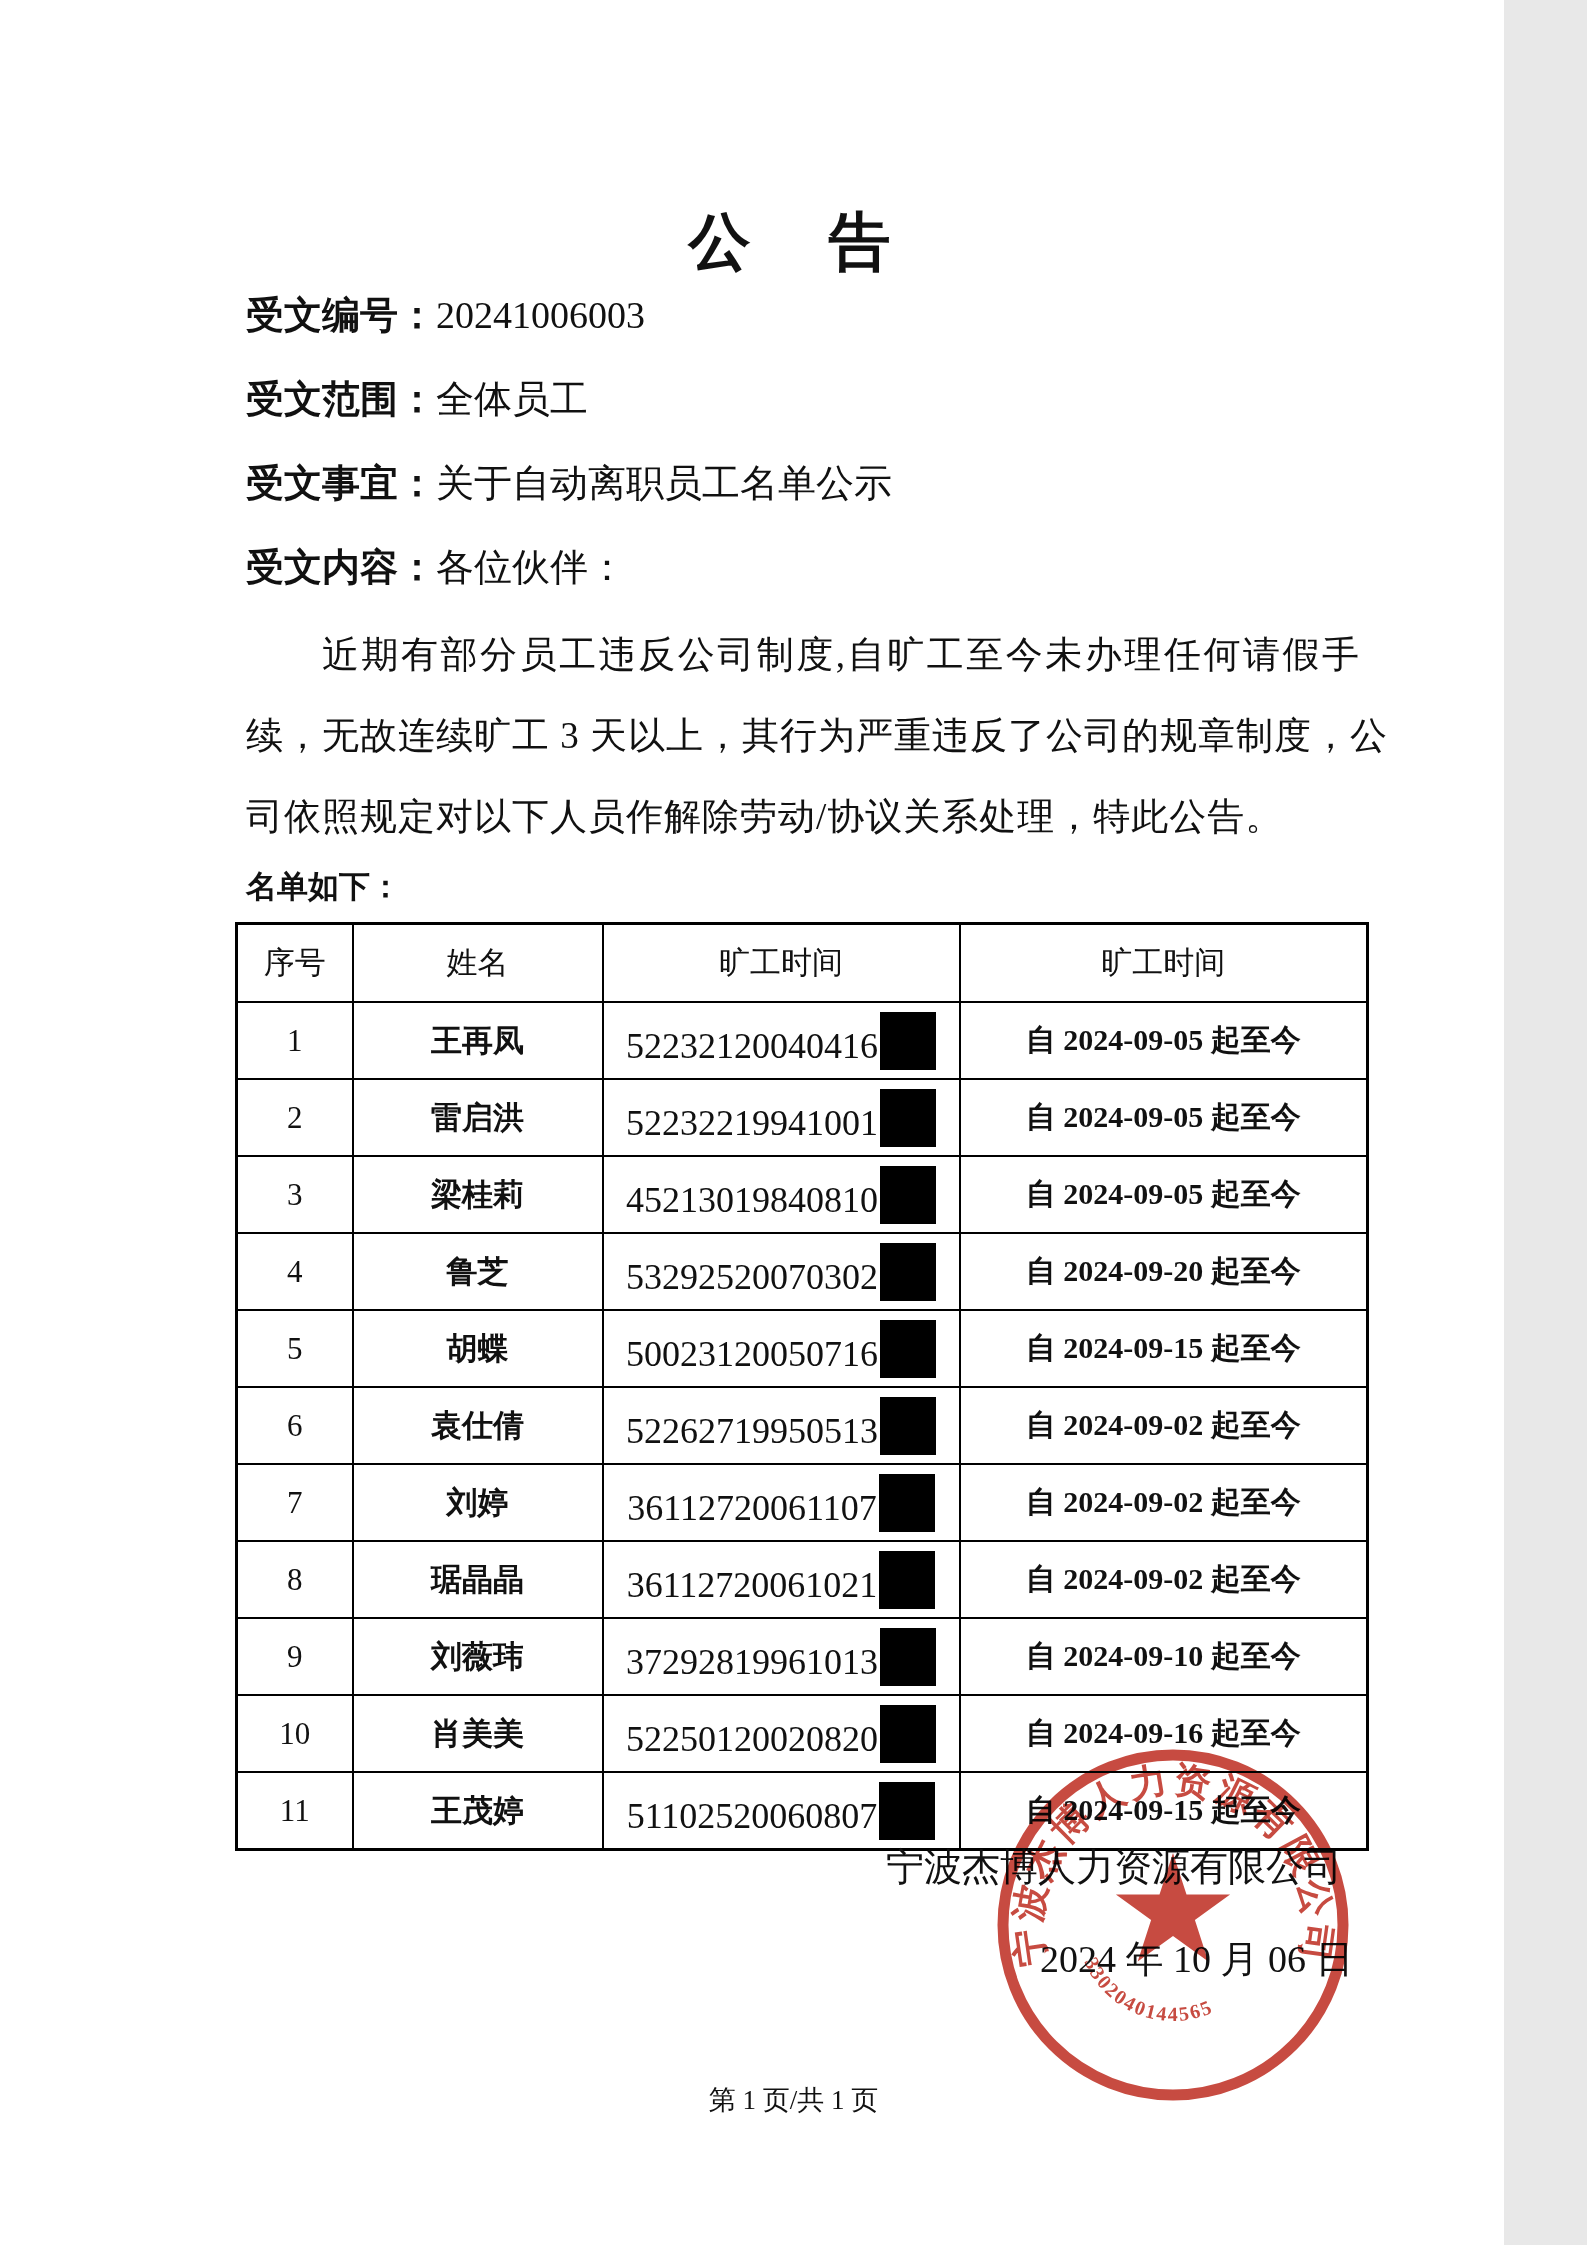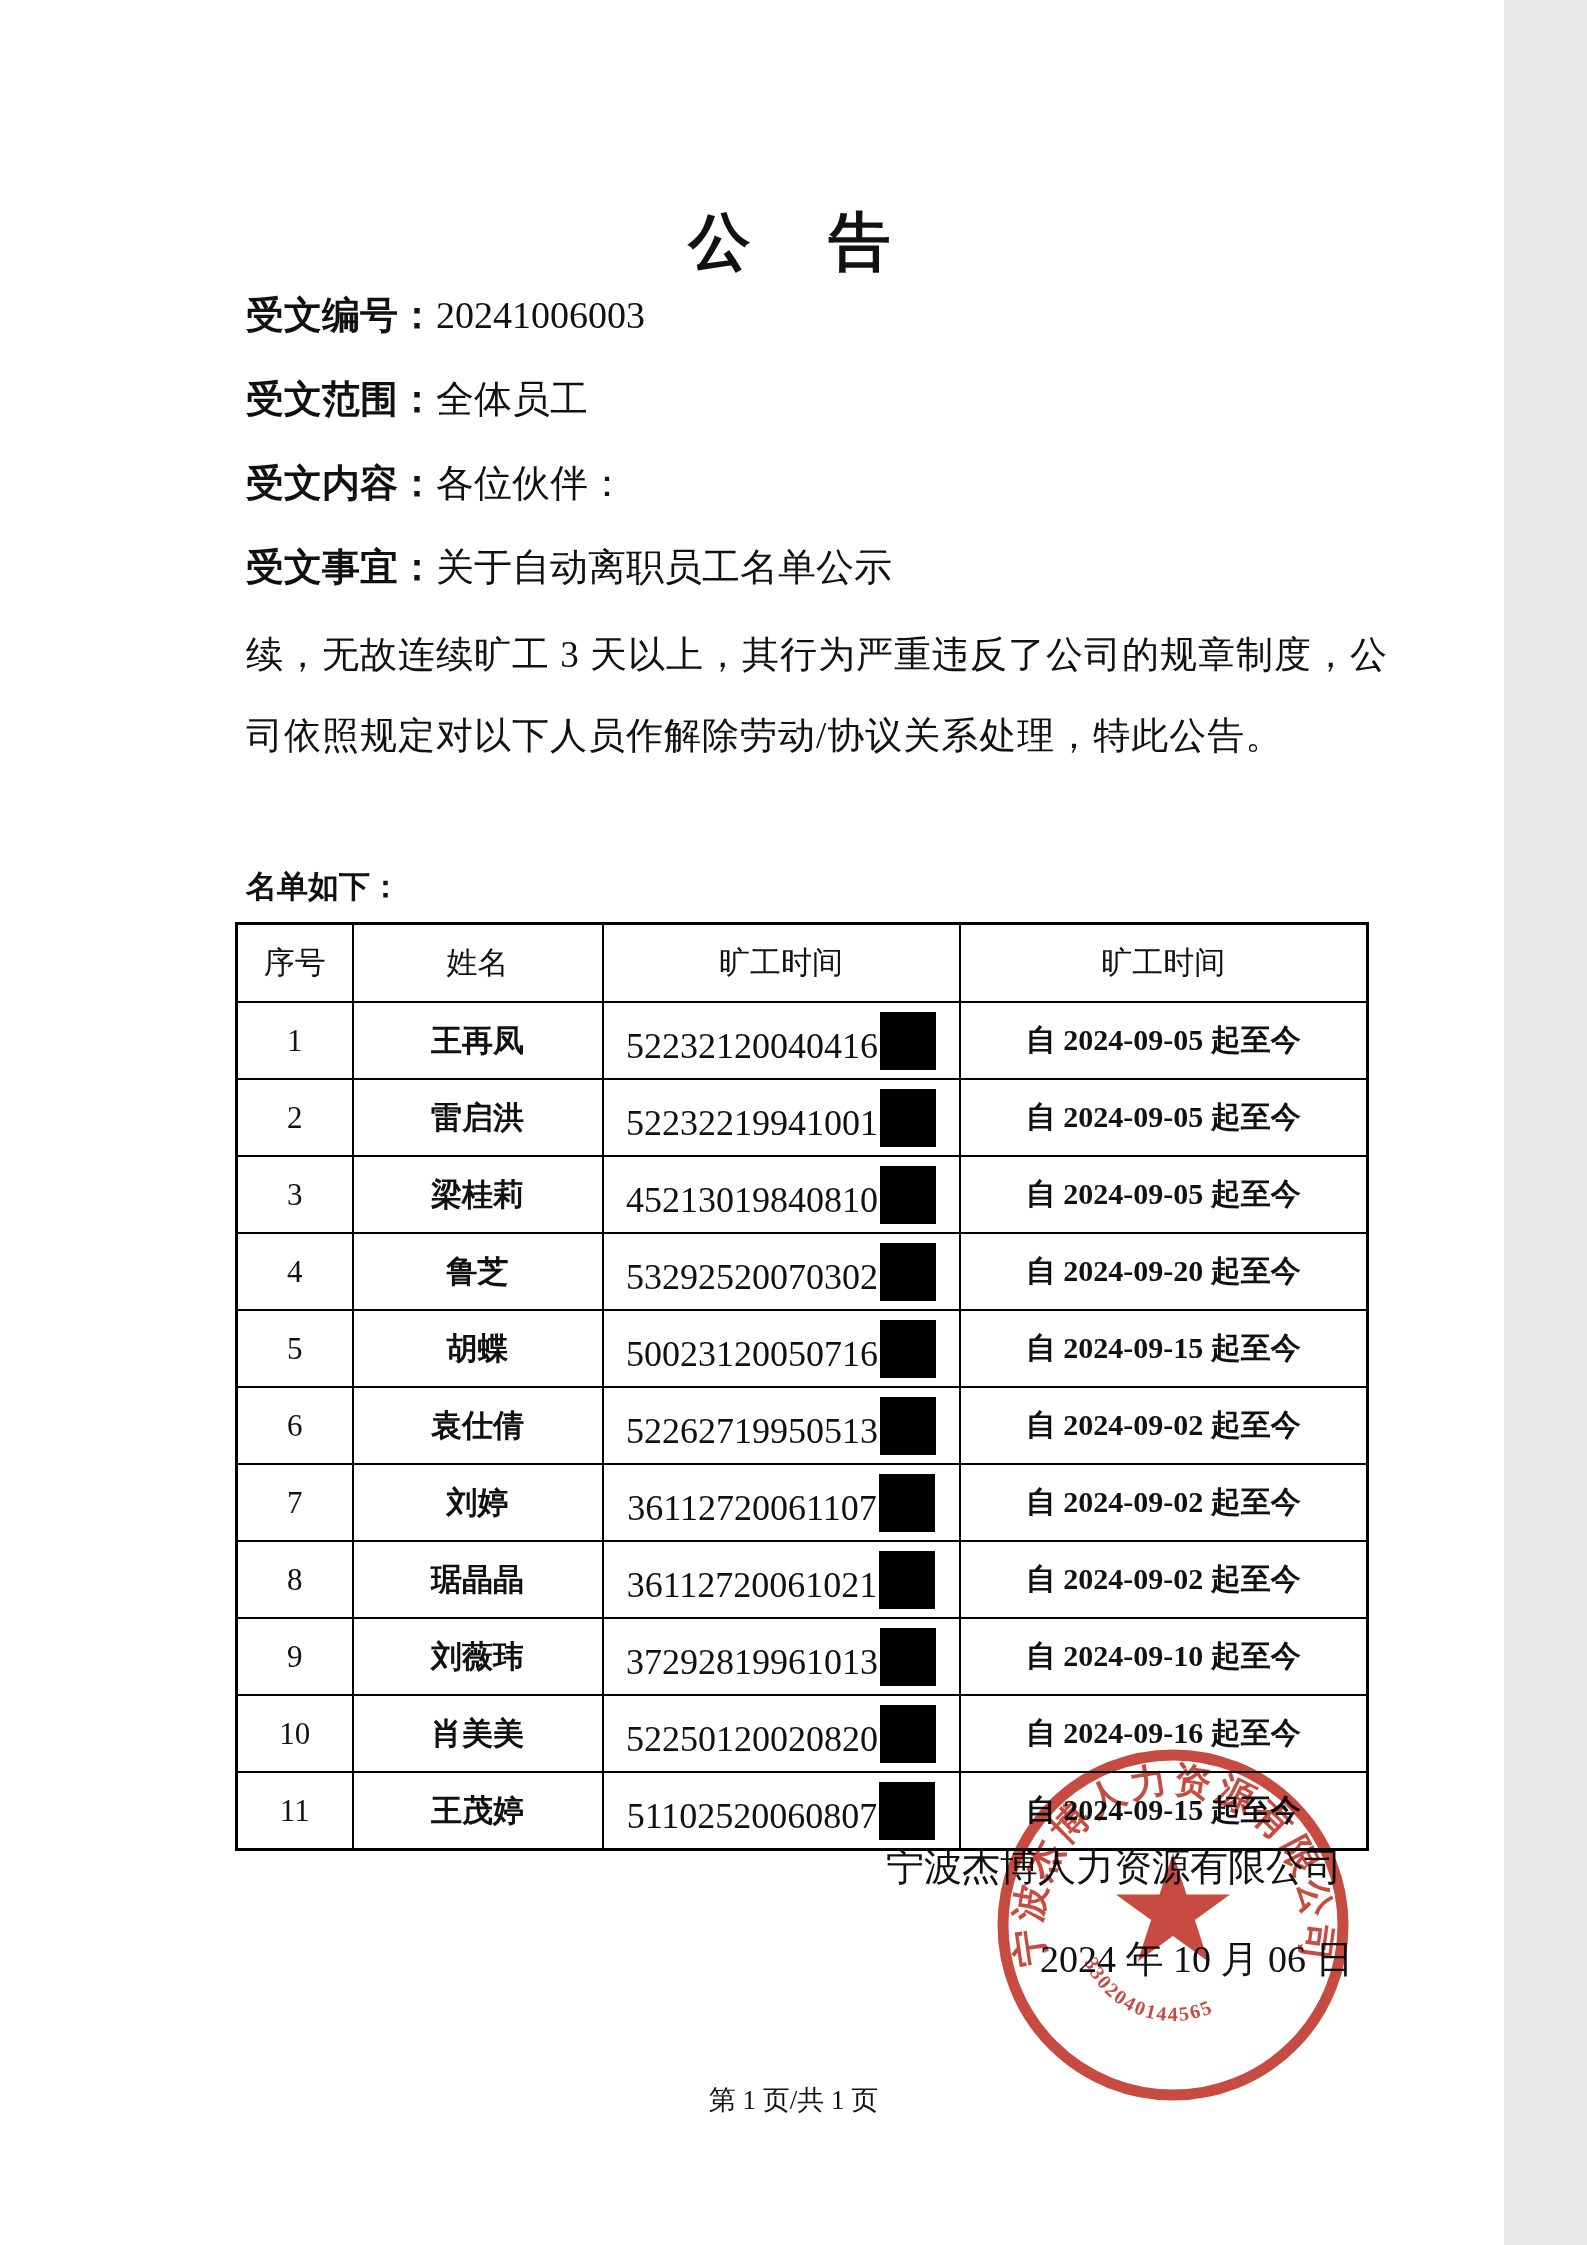--- a/index.html
+++ b/index.html
@@ -46,28 +46,29 @@
   <div class="title">公　告</div>
 
   <div class="fields">
     <div class="field-line">
       <span class="flabel">受文编号：</span><span class="fvalue">20241006003</span>
     </div>
     <div class="field-line">
       <span class="flabel">受文范围：</span><span class="fvalue">全体员工</span>
     </div>
     <div class="field-line">
-      <span class="flabel">受文内容：</span><span class="fvalue">各位伙伴：</span>
+      <span class="flabel">受文事宜：</span><span class="fvalue">关于自动离职员工名单公示</span>
     </div>
     <div class="field-line">
-      <span class="flabel">受文事宜：</span><span class="fvalue">关于自动离职员工名单公示</span>
+      <span class="flabel">受文内容：</span><span class="fvalue">各位伙伴：</span>
     </div>
   </div>
 
   <div class="bodytext">
+    <div class="bline first">近期有部分员工违反公司制度,自旷工至今未办理任何请假手</div>
     <div class="bline">续，无故连续旷工 3 天以上，其行为严重违反了公司的规章制度，公</div>
     <div class="bline last">司依照规定对以下人员作解除劳动/协议关系处理，特此公告。</div>
   </div>
 
   <div class="list-label">名单如下：</div>
 
   <table class="roster">
     <colgroup>
         <col class="c1">
         <col class="c2">

